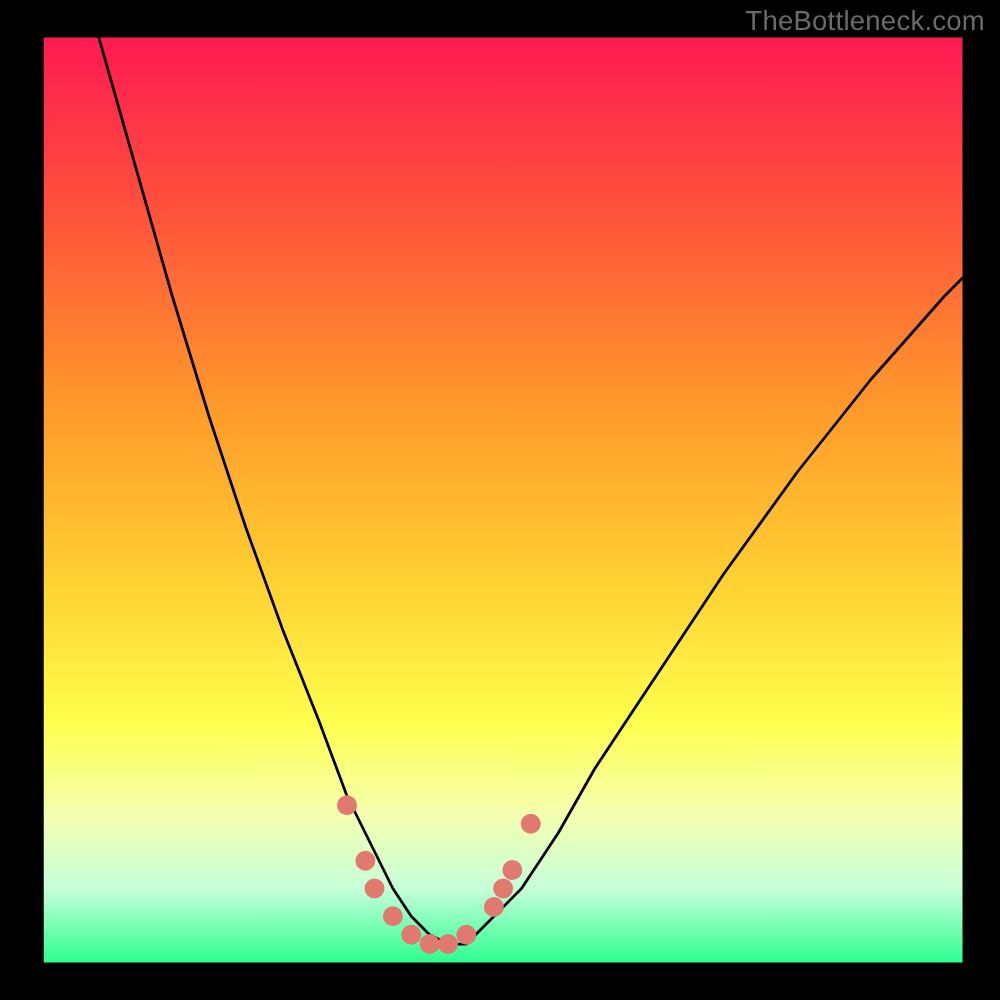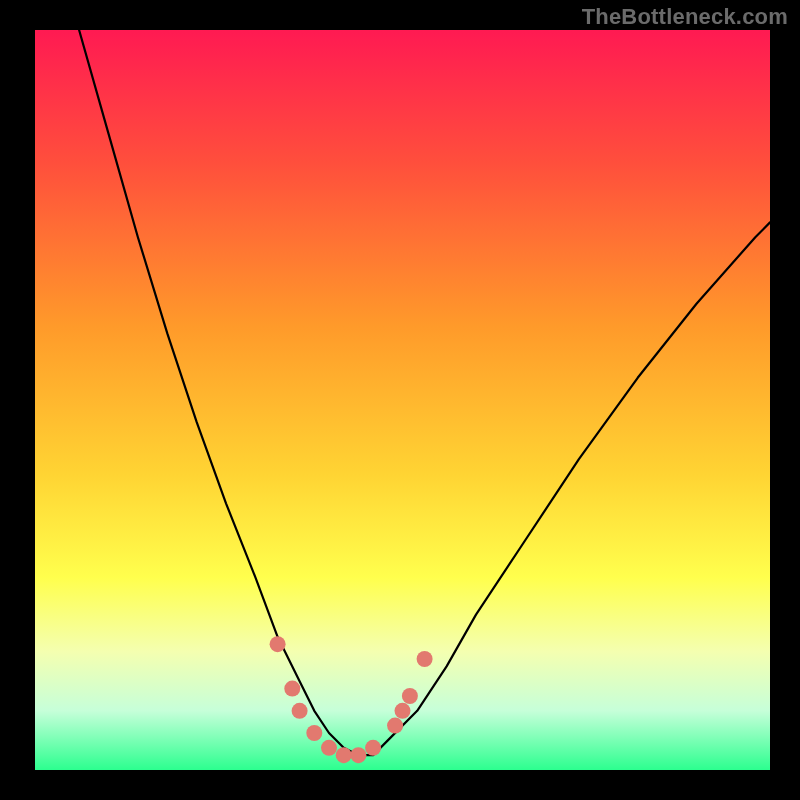--- a/index.html
+++ b/index.html
@@ -15,21 +15,21 @@
     position: relative;
     width: 800px;
     height: 800px;
   }
   .watermark {
     position: absolute;
     top: 4px;
     right: 12px;
     color: #6b6b6b;
     font-size: 22px;
-    font-weight: 700;
+    font-weight: 400;
     letter-spacing: 0.2px;
     z-index: 5;
   }
   svg {
     position: absolute;
     left: 0; top: 0;
     width: 800px; height: 800px;
   }
 </style>
 </head>

